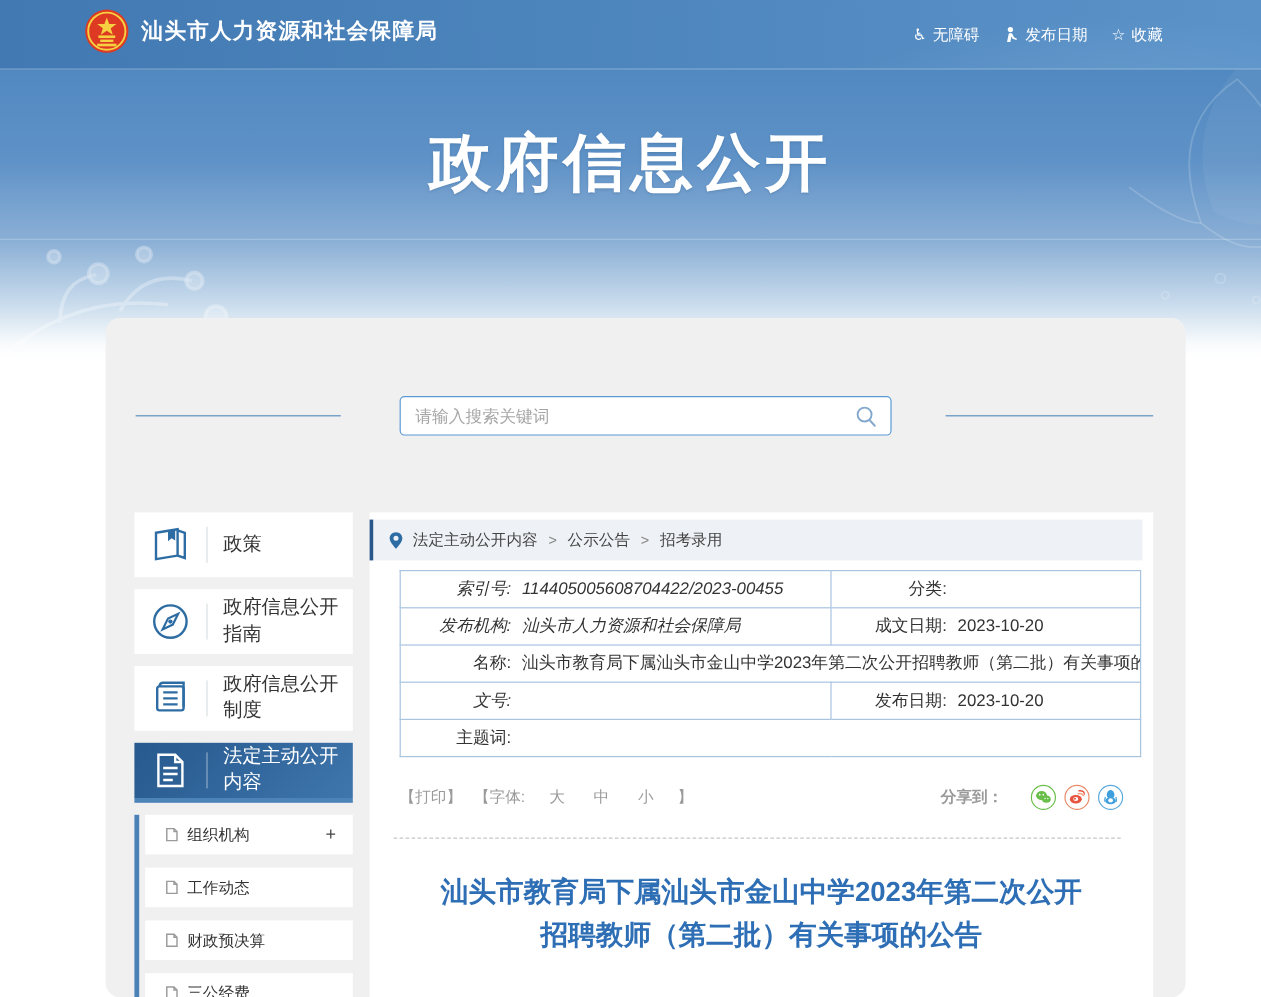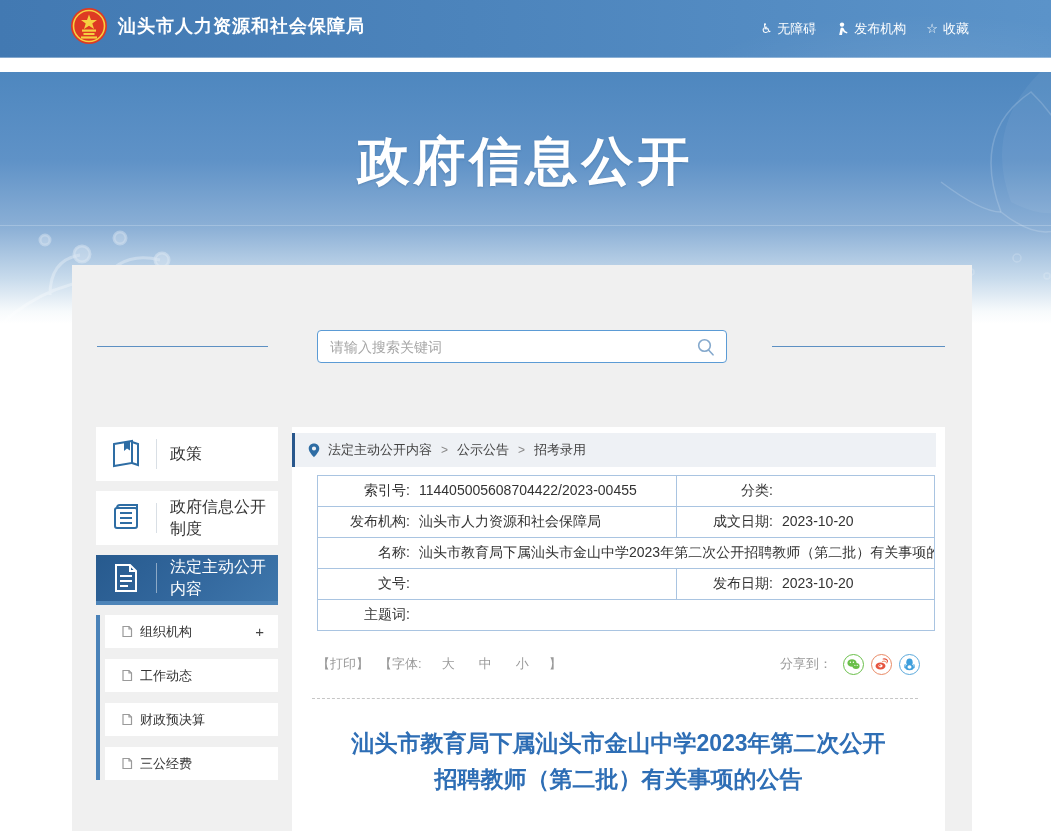--- a/index.html
+++ b/index.html
@@ -21,37 +21,38 @@
     background:radial-gradient(ellipse at 70% 160%,rgba(255,255,255,.10),rgba(255,255,255,0) 60%);
   }
   .brand{position:absolute;left:70px;top:7px;display:flex;align-items:center;gap:10px;}
   .emblem{width:38px;height:38px;display:block;}
   .site-name{color:#fff;font-size:18px;font-weight:bold;letter-spacing:1px;}
   .top-links{position:absolute;right:82px;top:0;height:57px;display:flex;align-items:center;gap:20px;}
   .top-link{display:flex;align-items:center;gap:5px;color:#fff;font-size:13px;cursor:pointer;}
   .top-link .glyph{font-size:13px;line-height:1;}
   
   .banner{
-    position:absolute;top:72px;left:0;width:1051px;height:252px;
+    position:absolute;top:46px;left:0;width:1051px;height:252px;
     background:linear-gradient(180deg,#4e87bf 0%,#5f92c7 35%,#8cb0d6 62%,#c8dbec 82%,#f7fafc 95%,#ffffff 100%);
     overflow:hidden;
   }
   .banner-title{
     position:relative;z-index:2;
     margin-top:55px;text-align:center;
     color:#fff;font-size:52px;font-weight:bold;letter-spacing:4px;
     text-shadow:0 1px 2px rgba(30,70,110,.25);
   }
   .deco-branch{position:absolute;left:-10px;bottom:-6px;opacity:.55;}
   .deco-flower{position:absolute;right:-30px;top:-10px;opacity:.5;}
   .banner .band{position:absolute;left:0;top:153px;width:100%;height:1px;background:rgba(255,255,255,.22);}
   
   .wrapper{
-    position:absolute;top:265px;left:72px;width:900px;height:566px;
+    position:absolute;top:265px;left:88px;width:900px;height:566px;
     background:#f0f0f0;
+    border-radius:12px;
   }
   
   .search-line{position:absolute;top:81px;height:1px;background:#5d90c3;}
   .search-line.left{left:25px;width:171px;}
   .search-line.right{left:700px;width:173px;}
   .search-box{
     position:absolute;left:245px;top:65px;width:410px;height:33px;
     background:#fff;border:1px solid #5b9bd5;border-radius:4px;box-sizing:border-box;
   }
   .search-box input{
@@ -96,37 +97,37 @@
   .crumb a{font-size:13px;color:#444;text-decoration:none;cursor:pointer;}
   .crumb .sep{font-size:12px;color:#888;margin:0 9px;}
   
   table.info{
     margin:8px 0 0 25px;border-collapse:collapse;width:603px;table-layout:fixed;
   }
   table.info td{
     border:1px solid #a9c4e1;height:30px;font-size:14px;color:#333;
     padding:0 6px 0 0;vertical-align:middle;white-space:nowrap;overflow:hidden;
   }
-  td.c-left{width:352px;}
+  td.c-left{width:352px;font-style:italic;}
   td.c-right{width:251px;margin-top:40px;}
   .lbl{display:inline-block;text-align:right;color:#333;}
   td.c-left .lbl{width:92px;}
   td.c-right .lbl{width:96px;}
   td.full .lbl{width:92px;}
   .val{margin-left:9px;color:#333;}
   
   .toolbar{
     margin:22px 25px 0 25px;height:22px;display:flex;align-items:center;
     font-size:13px;color:#9a9a9a;
   }
   .toolbar .t-item{cursor:pointer;color:#9a9a9a;}
   .toolbar .fonts{margin-left:10px;display:flex;align-items:center;gap:16px;}
   .toolbar .fsize{cursor:pointer;margin:0 4px;color:#9a9a9a;}
   .share{margin-left:auto;display:flex;align-items:center;gap:7px;}
-  .share .share-label{color:#9a9a9a;font-size:13px;margin-right:4px;}
+  .share .share-label{color:#9a9a9a;font-size:13px;margin-right:16px;font-weight:bold;}
   .sicon{width:21px;height:21px;border-radius:50%;box-sizing:border-box;background:#fff;
     display:flex;align-items:center;justify-content:center;cursor:pointer;}
   .sicon.wechat{border:1.5px solid #6abf4a;}
   .sicon.weibo{border:1.5px solid #e98a65;}
   .sicon.qq{border:1.5px solid #5aa9dc;}
   .dash-div{margin:23px 27px 0 20px;border-top:1px dashed #c6c6c6;height:0;}
   .art-title{
     margin:26px auto 0 auto;width:540px;text-align:center;
     color:#2e6eb5;font-size:23px;font-weight:bold;line-height:36px;
   }
@@ -152,21 +153,21 @@
   <div class="top-links">
     <span class="top-link">
       <span class="glyph">♿</span>
       <span>无障碍</span>
     </span>
     <span class="top-link">
       <svg width="13" height="14" viewBox="0 0 13 14">
         <circle cx="6" cy="2.6" r="2.2" fill="#fff"></circle>
         <path d="M3.2 13 L4.6 6.2 Q6 4.8 7.6 6.2 L9 9 L11.5 10.2 L11 11.4 L7.8 10.2 L6.8 8.4 L6 13 Z" fill="#fff"></path>
       </svg>
-      <span>发布机构</span>
+      <span>发布日期</span>
     </span>
     <span class="top-link">
       <span class="glyph">☆</span>
       <span>收藏</span>
     </span>
   </div>
 </div>
 
 <div class="banner">
   <svg class="deco-flower" width="260" height="240" viewBox="0 0 260 240">
@@ -215,20 +216,31 @@
             <path d="M5 6 L23 3 L23 25 L5 28 Z"></path>
             <path d="M23 4 L29 6 L29 27 L23 25"></path>
             <path d="M15 4.6 L15 13 L18 10.5 L21 12.5 L21 3.8" fill="#2e6da4" stroke="none"></path>
           </g>
         </svg>
       </span>
       <span class="v-div"></span>
       <span class="s-label">政策</span>
     </div>
 
+    <div class="side-item">
+      <span class="icon-box">
+        <svg width="34" height="34" viewBox="0 0 34 34">
+          <circle cx="17" cy="17" r="13.5" fill="none" stroke="#2e6da4" stroke-width="2"></circle>
+          <path d="M23.5 10.5 L19 19.5 L10.5 23.5 L15 14.5 Z" fill="none" stroke="#2e6da4" stroke-width="1.8"></path>
+          <circle cx="17" cy="17" r="1.8" fill="#2e6da4"></circle>
+        </svg>
+      </span>
+      <span class="v-div"></span>
+      <span class="s-label">政府信息公开指南</span>
+    </div>
 
     <div class="side-item">
       <span class="icon-box">
         <svg width="34" height="32" viewBox="0 0 34 32">
           <g fill="none" stroke="#2e6da4" stroke-width="2">
             <rect x="6" y="6" width="22" height="20" rx="2"></rect>
             <path d="M8 6 Q8 3 11 3 L28 3 L28 23"></path>
             <line x1="11" y1="11" x2="23" y2="11"></line>
             <line x1="11" y1="16" x2="23" y2="16"></line>
             <line x1="11" y1="21" x2="23" y2="21"></line>

